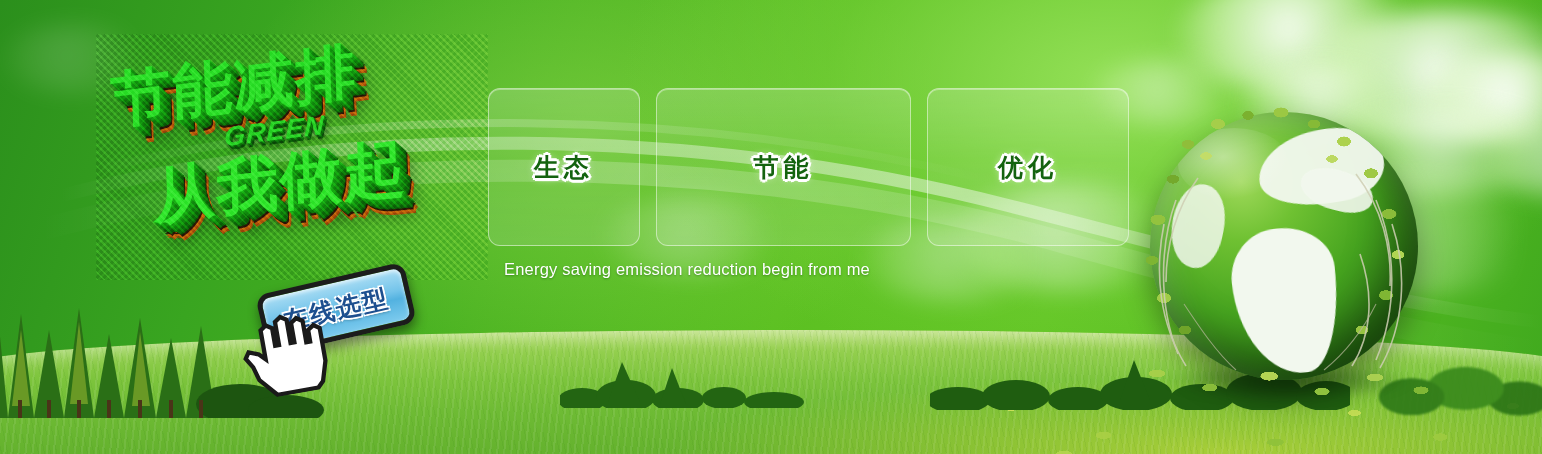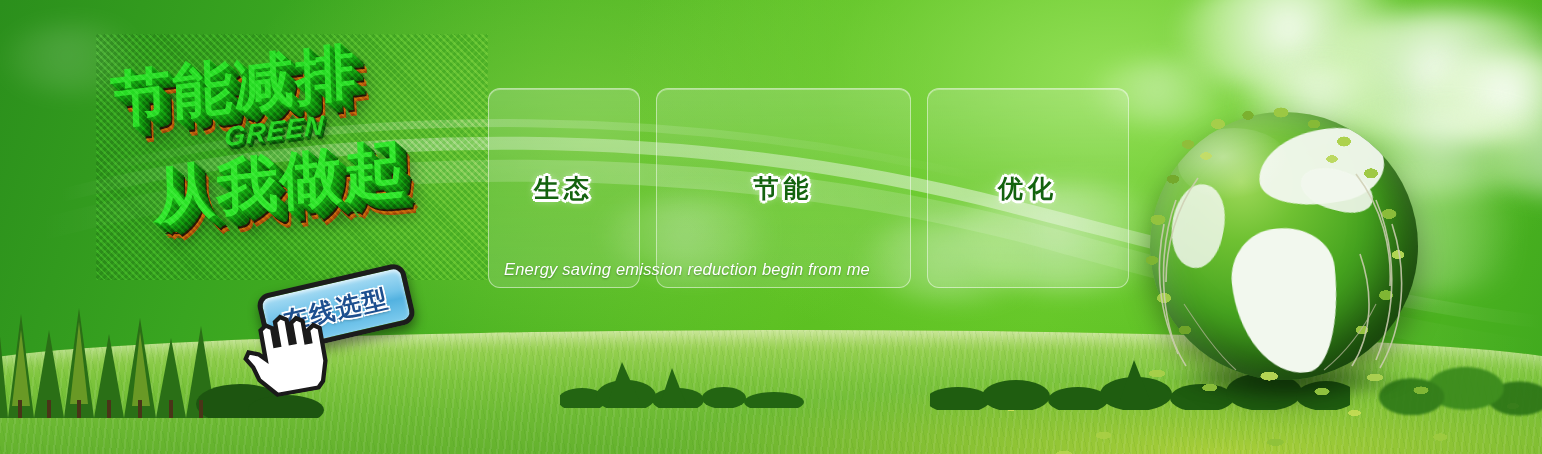--- a/index.html
+++ b/index.html
@@ -99,21 +99,21 @@
     background-image:
       repeating-linear-gradient(45deg, rgba(255,255,255,.30) 0 2px, rgba(0,0,0,.22) 2px 5px),
       repeating-linear-gradient(-45deg, rgba(255,255,255,.18) 0 2px, rgba(0,0,0,.14) 2px 5px);
   }
 
   
   .cards{ position:absolute; left:488px; top:88px; display:flex; gap:16px; }
   .card{
     border:1px solid rgba(255,255,255,.48); border-radius:12px;
     background:linear-gradient(180deg, rgba(255,255,255,.17) 0%, rgba(255,255,255,.07) 45%, rgba(255,255,255,.13) 100%);
-    height:200px; display:flex; flex-direction:column;
+    height:158px; display:flex; flex-direction:column;
     align-items:center; justify-content:center; gap:20px;
     box-shadow:inset 0 1px 0 rgba(255,255,255,.35);
   }
   .card-cn{
     font-size:25px; font-weight:bold; color:#14630f; letter-spacing:5px;
     text-shadow:
       -2px -2px 0 #fff, 2px -2px 0 #fff, -2px 2px 0 #fff, 2px 2px 0 #fff,
       -3px 0 0 #fff, 3px 0 0 #fff, 0 -3px 0 #fff, 0 3px 0 #fff,
       0 0 8px rgba(255,255,255,.95);
   }
@@ -121,21 +121,21 @@
     font-size:30px; font-weight:normal; color:#14630f; letter-spacing:.5px;
     text-shadow:
       -2px -2px 0 #fff, 2px -2px 0 #fff, -2px 2px 0 #fff, 2px 2px 0 #fff,
       -3px 0 0 #fff, 3px 0 0 #fff, 0 -3px 0 #fff, 0 3px 0 #fff,
       0 0 9px rgba(255,255,255,.95);
   }
   .card-1{width:152px;} .card-2{width:255px;} .card-3{width:202px;font-family:Liberation Serif, serif;}
 
   .tagline{
     position:absolute; left:504px; top:260px; font-size:16.5px; color:#ffffff;
-    letter-spacing:.2px; text-shadow:0 1px 2px rgba(20,80,10,.45);font-style:italic;
+    letter-spacing:.2px; text-shadow:0 1px 2px rgba(20,80,10,.45);
   }
 
   
   .cta-wrap{ position:absolute; left:252px; top:272px; width:176px; height:112px; }
   .cta{
     position:absolute; left:8px; top:6px; width:152px; height:62px;
     transform:rotate(-13deg); border-radius:13px;
     background:linear-gradient(180deg,#a9ddf4 0%, #74c4ea 42%, #53b2e0 58%, #7dcbee 100%);
     border:5px solid #1c1c1c;
     box-shadow:0 6px 12px rgba(0,0,0,.45), inset 0 2px 4px rgba(255,255,255,.75);

